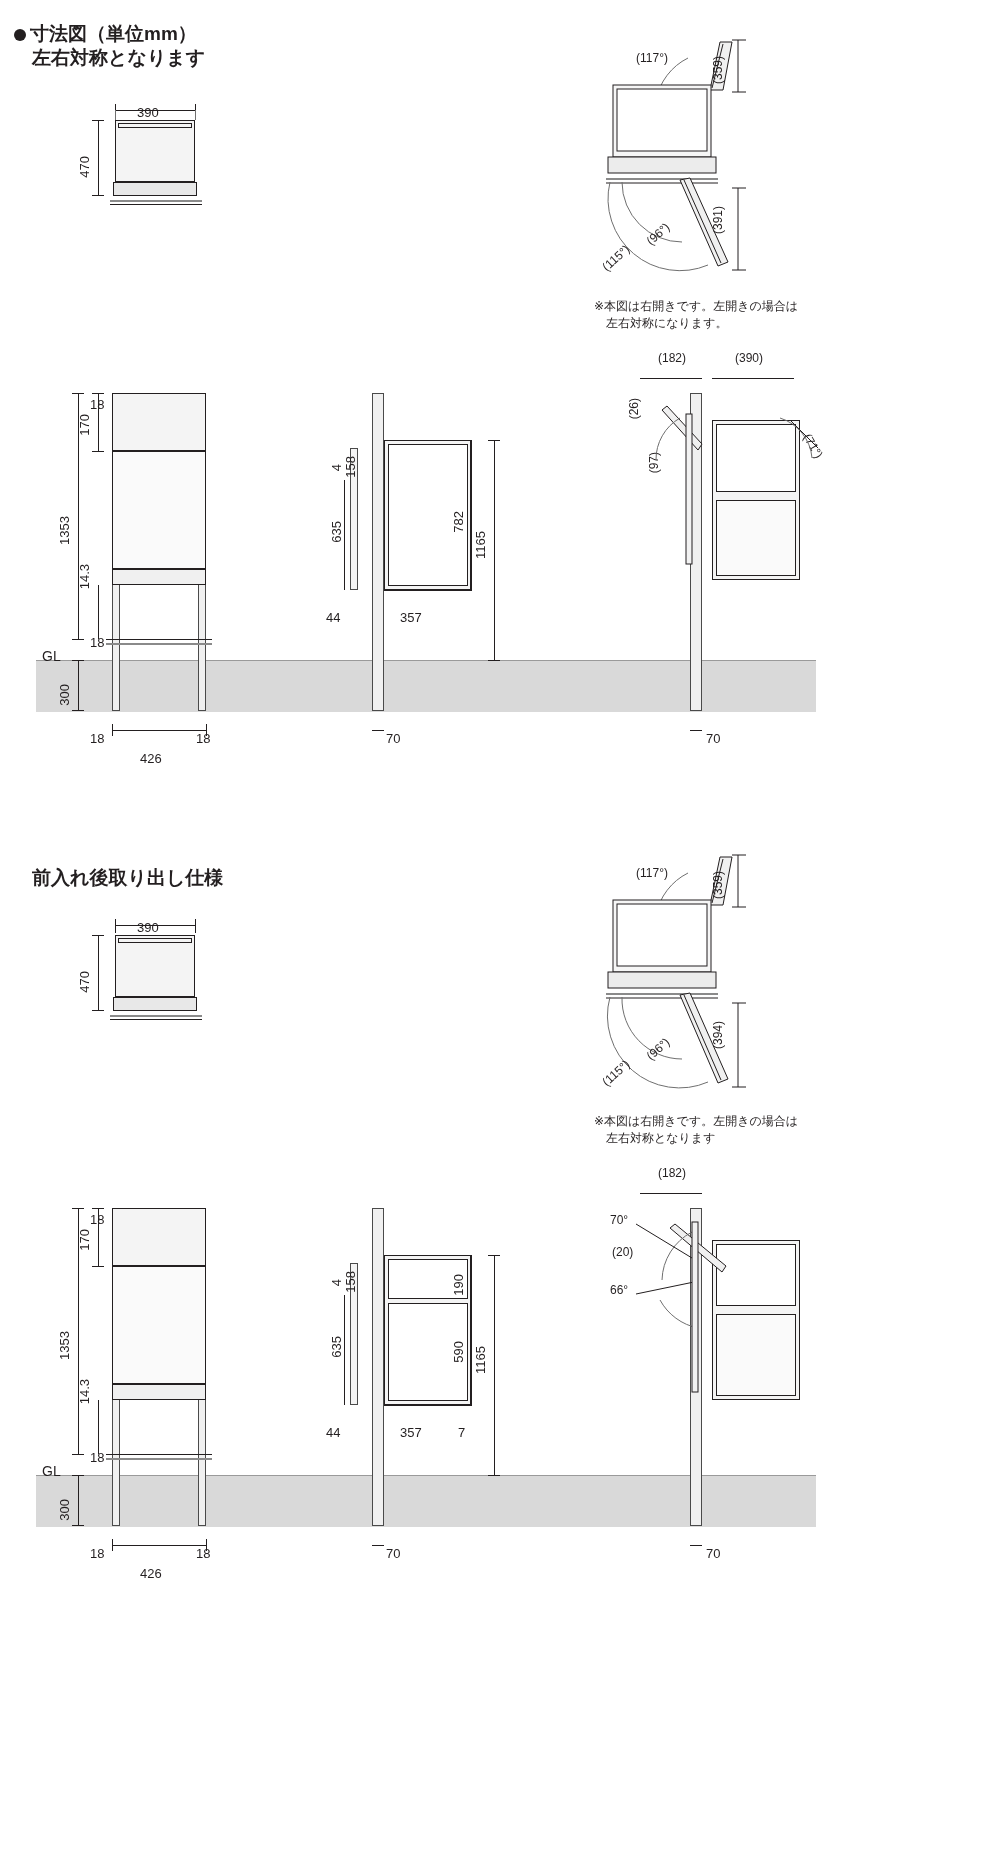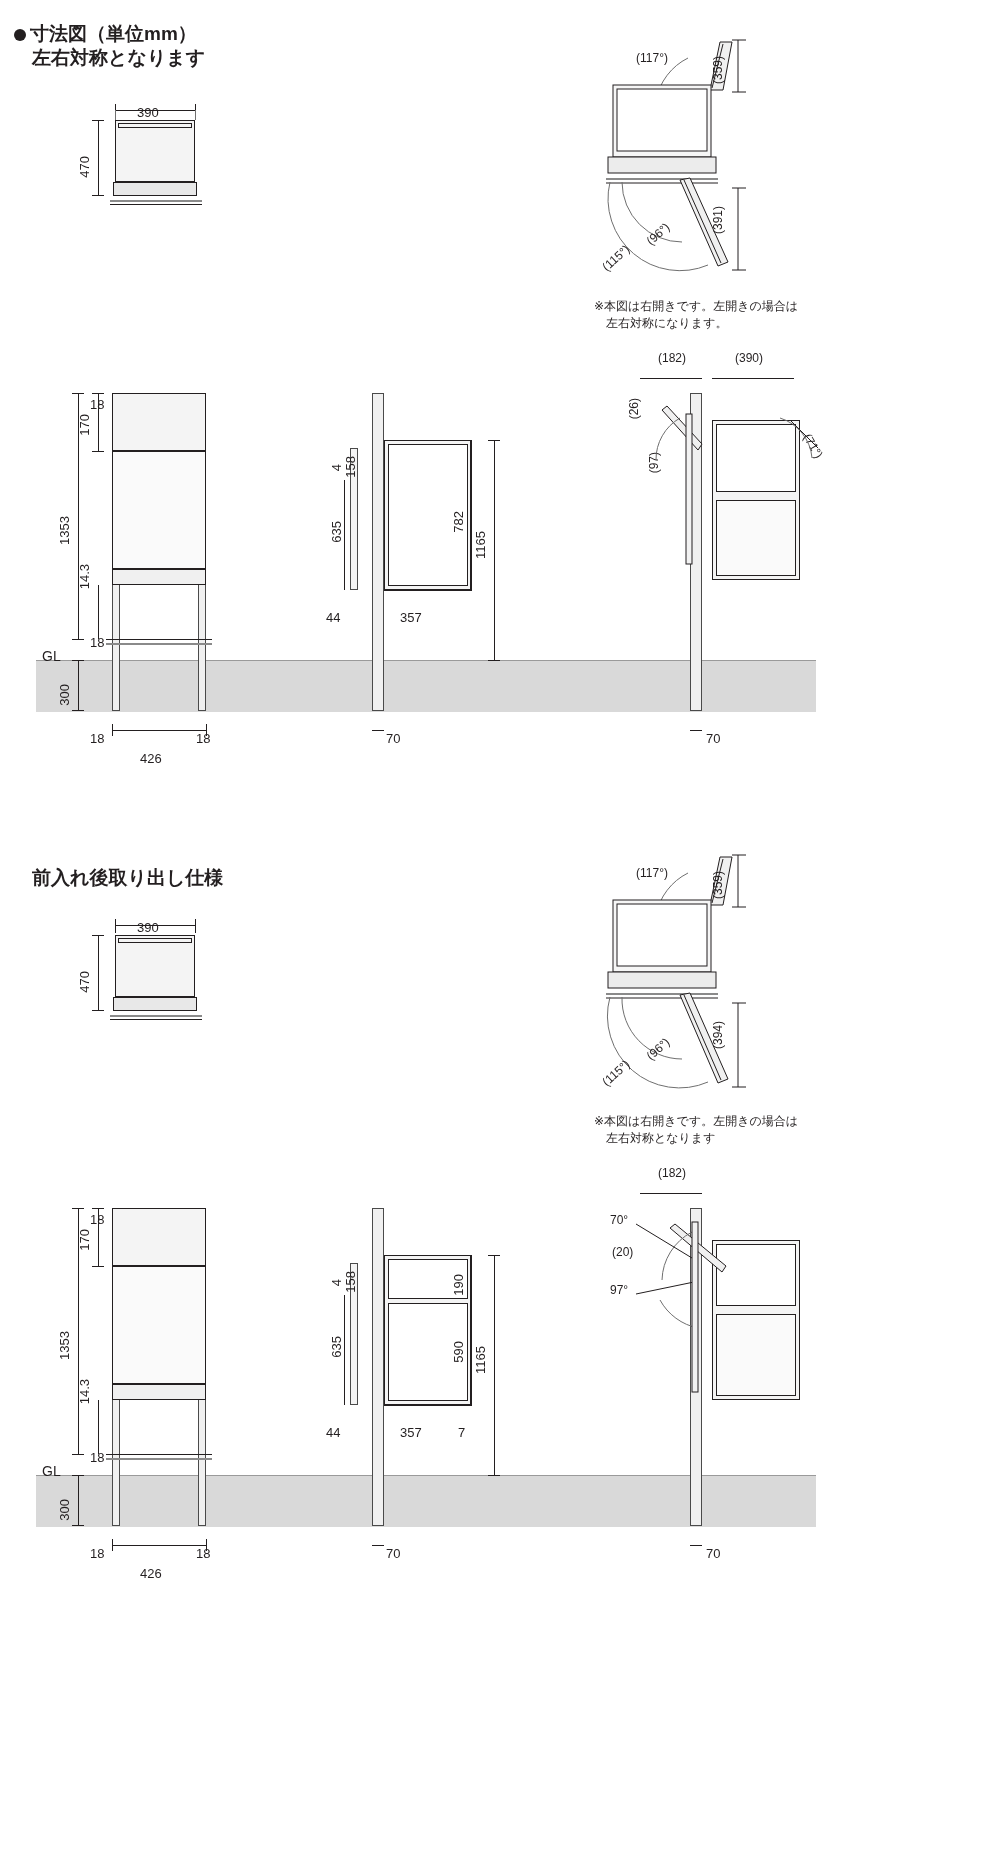--- a/index.html
+++ b/index.html
@@ -317,21 +317,21 @@
   <div class="t dim" style="left:386px;top:1531px;">70</div>
   <div class="ln h" style="left:372px;top:1545px;width:12px;"></div>
 </div>
 
 <div>
   <div class="t dim-s" style="left:658px;top:1167px;">(182)</div>
   <div class="ln h" style="left:640px;top:1193px;width:62px;"></div>
 
   <div class="t dim-s" style="left:610px;top:1214px;">70°</div>
   <div class="t dim-s" style="left:612px;top:1246px;">(20)</div>
-  <div class="t dim-s" style="left:610px;top:1284px;">97°</div>
+  <div class="t dim-s" style="left:610px;top:1284px;">66°</div>
 
   <div class="box2" style="left:690px;top:1208px;width:12px;height:318px;background:#f0f0f0;"></div>
   <div class="box fill" style="left:712px;top:1240px;width:88px;height:160px;"></div>
   <div class="box" style="left:716px;top:1244px;width:80px;height:62px;background:#fff;"></div>
   <div class="box" style="left:716px;top:1314px;width:80px;height:82px;background:#fafafa;"></div>
   <svg style="left:630px;top:1210px;" width="200" height="200" viewBox="0 0 200 200">
     <g stroke="#231f20" fill="none" stroke-width="1">
       <path d="M40 18 L92 62 L96 56 L45 14 Z" fill="#f0f0f0"></path>
       <path d="M32 70 A 56 56 0 0 1 62 22" stroke="#6f6f6f"></path>
       <path d="M30 90 A 56 56 0 0 0 68 118" stroke="#6f6f6f"></path>

